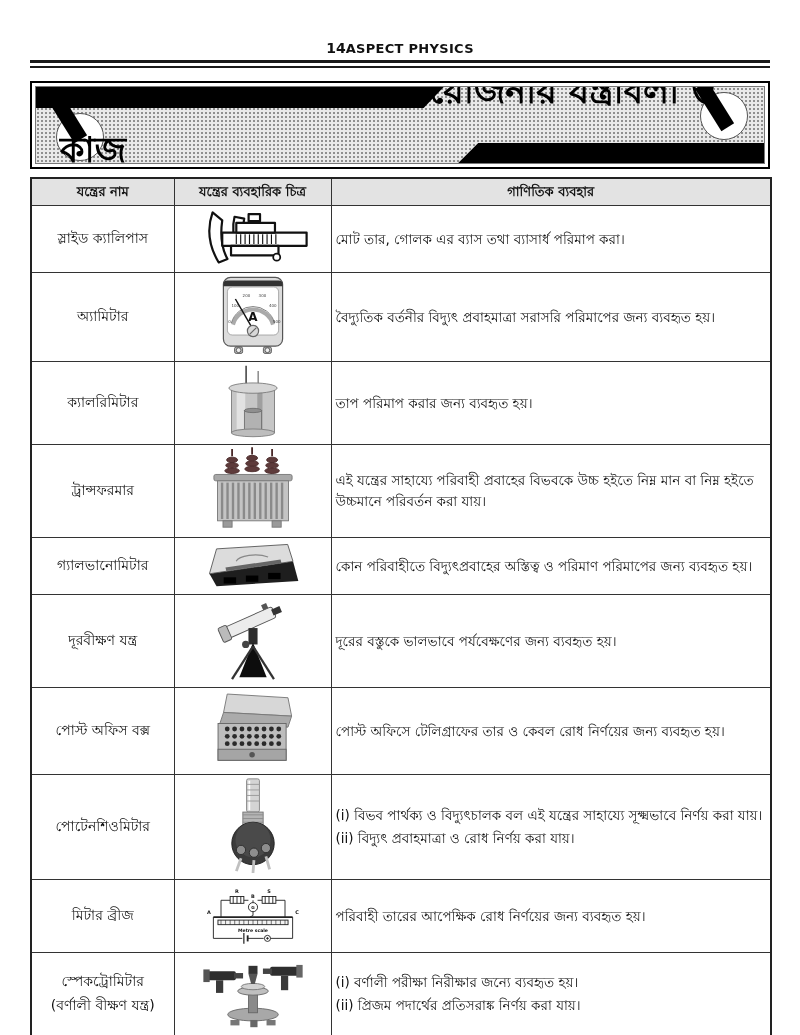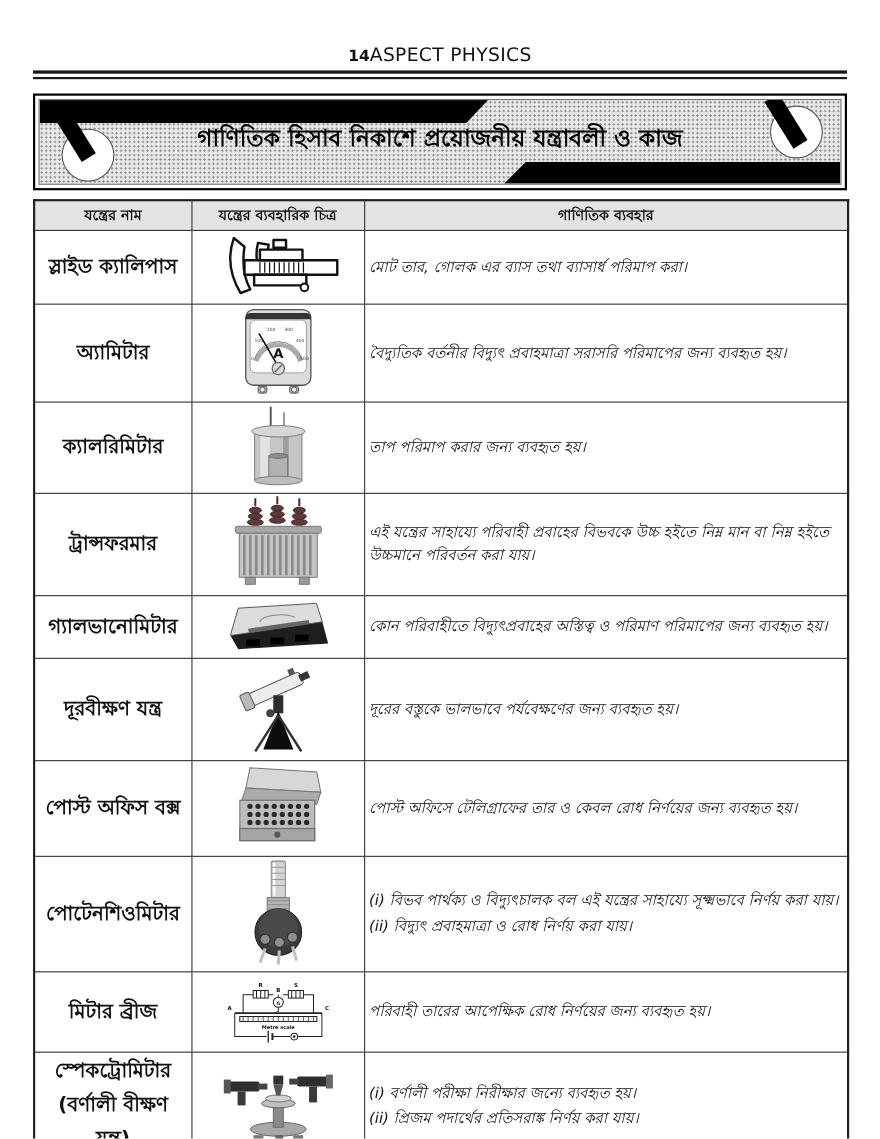--- a/index.html
+++ b/index.html
@@ -2,45 +2,45 @@
 <html><head>
 <meta charset="utf-8">
 <style>
   html,body{margin:0;padding:0;background:#fff;}
   body{width:800px;height:1035px;font-family:"DejaVu Sans","Liberation Sans",sans-serif;color:#111;overflow:hidden;}
   .page{padding:0 30px;}
   
   .top-header{margin-top:40px;display:flex;align-items:baseline;justify-content:center;}
   .page-num{font-weight:bold;font-size:14px;}
   .book-title{font-size:12.5px;color:#222;}
-  .brand{font-weight:normal;font-size:17px;letter-spacing:.3px;}
+  .brand{font-weight:bold;font-size:13px;letter-spacing:.3px;}
   .double-rule{margin-top:4px;height:3px;border-top:3px solid #1a1a1a;border-bottom:2px solid #1a1a1a;}
   
   .banner-outer{margin-top:13px;border:2px solid #000;background:#fff;padding:3px;}
   .banner{position:relative;height:76px;border:1px solid #777;overflow:hidden;}
   .halftone{background-color:#e9e9e9;background-image:radial-gradient(circle,#8f8f8f 0.9px,transparent 1.15px);background-size:4px 4px;}
   .bar-top{position:absolute;top:0;left:0;width:56%;height:21px;background:#000;
     clip-path:polygon(0 0,100% 0,calc(100% - 20px) 100%,0 100%);}
   .bar-bottom{position:absolute;bottom:0;right:0;width:42%;height:20px;background:#000;
     clip-path:polygon(20px 0,100% 0,100% 100%,0 100%);}
   .deco-circle{position:absolute;width:46px;height:46px;border-radius:50%;background:#fff;border:1.5px solid #555;}
   .deco-circle.left{left:20px;top:26px;}
   .deco-circle.right{right:16px;top:5px;}
   .deco-bar{position:absolute;width:15px;height:50px;background:#000;}
   .deco-bar.left{left:24px;top:6px;transform:rotate(-32deg);}
   .deco-bar.right{right:42px;top:-6px;transform:rotate(-32deg);}
   .banner-title{position:absolute;inset:0;display:flex;align-items:center;justify-content:center;
-    font-size:21px;font-weight:bold;color:#000;padding-bottom:4px;}
+    font-size:35px;font-weight:bold;color:#000;padding-bottom:4px;padding-left:24px;}
   
   table.inst{margin-top:8px;border-collapse:collapse;table-layout:fixed;width:740px;border:2px solid #222;}
   table.inst th,table.inst td{border:1px solid #333;vertical-align:middle;padding:2px 4px;}
   table.inst th{background:#e3e3e3;font-size:13px;font-weight:bold;height:22px;}
-  td.name-cell{text-align:center;font-weight:bold;font-size:18px;}
+  td.name-cell{text-align:center;font-weight:normal;font-size:14px;}
   td.img-cell{text-align:center;}
-  td.use-cell{font-size:13.5px;padding:4px 10px;line-height:1.55;font-style:italic;}
+  td.use-cell{font-size:13.5px;padding:4px 10px;line-height:1.55;}
   .use-line{margin:2px 0;}
   svg text{font-family:"DejaVu Sans","Liberation Sans",sans-serif;}
 </style>
 </head>
 <body>
 
 <div class="page">
 
   <div class="top-header">
     <span class="page-num">14</span>

